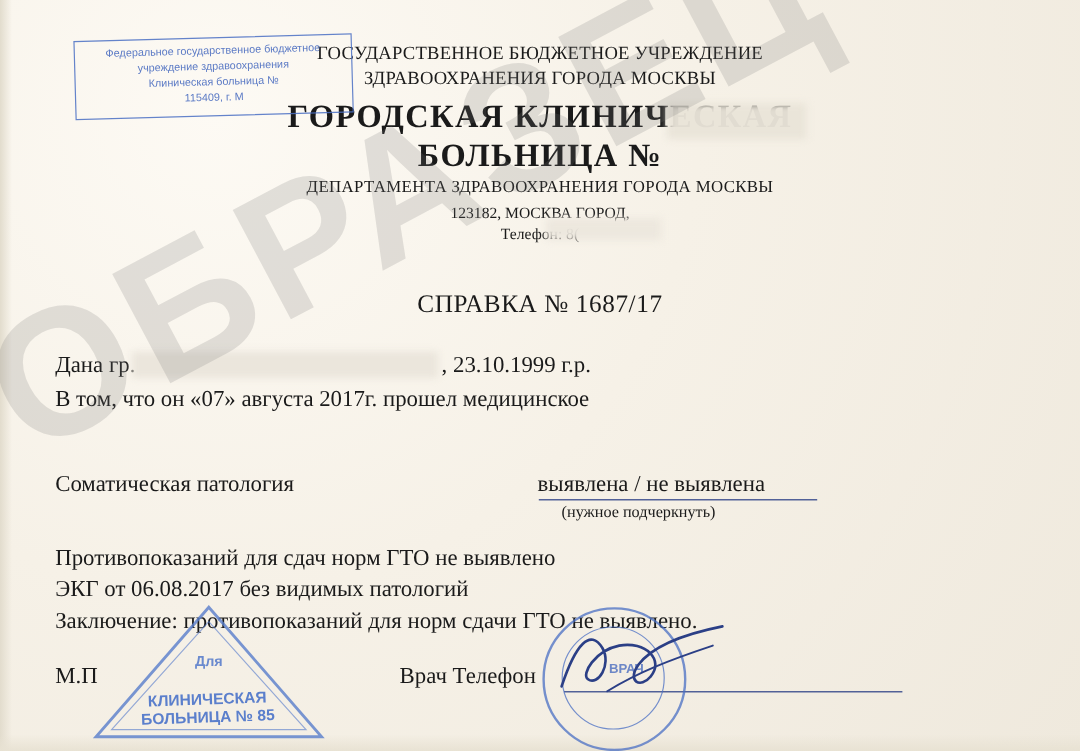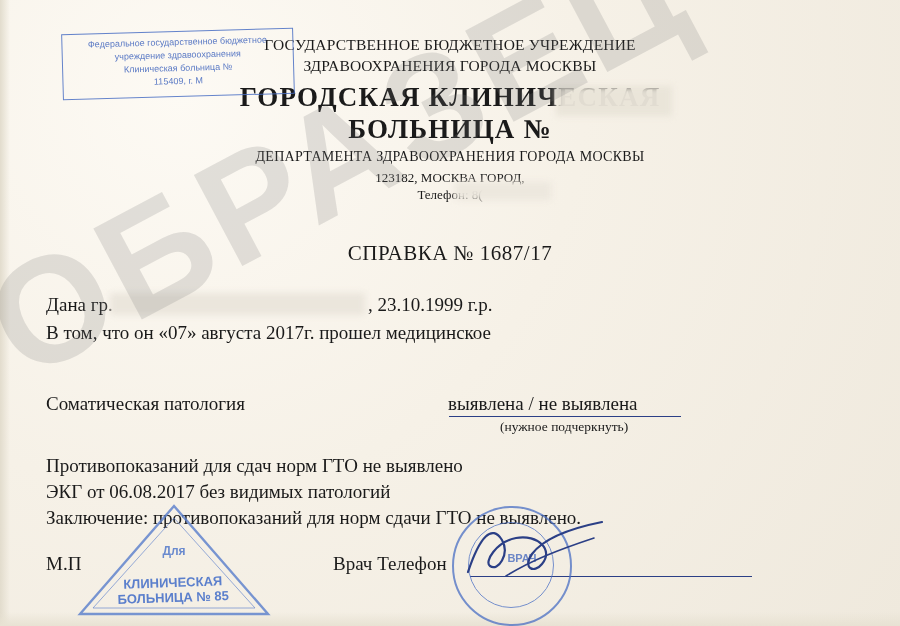--- a/index.html
+++ b/index.html
@@ -157,21 +157,20 @@
     width: 232px;
     height: 1px;
     background: #2b3f86;
   }
   #somatic-note {
     position: absolute;
     left: 468px;
     top: 419px;
     font-size: 13.5px;
     white-space: nowrap;
-    margin-left: 32px;
   }
 
   
   #doctor-underline {
     position: absolute;
     left: 470px;
     top: 576px;
     width: 282px;
     height: 1.4px;
     background: #2b3f86;

